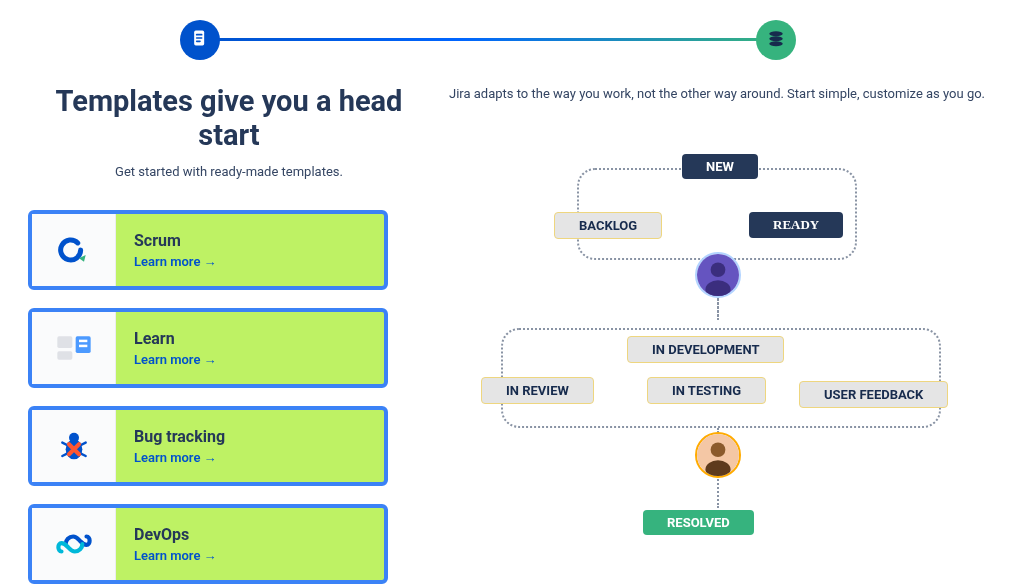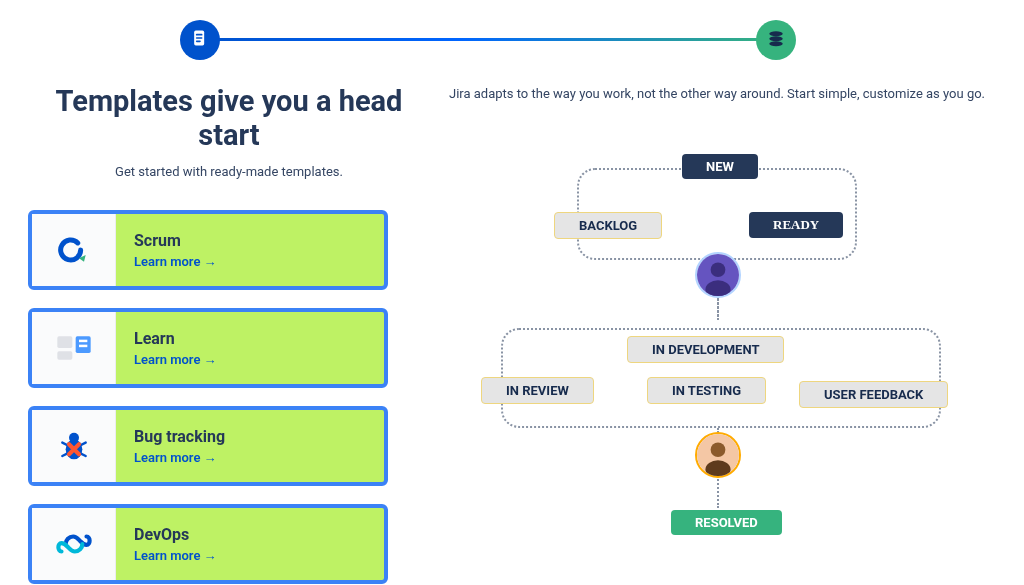--- a/index.html
+++ b/index.html
@@ -116,21 +116,21 @@
   .pill-dark  { background:#253858; color:#fff; }
   .pill-green { background:#36B37E; color:#fff; }
 
   .p-new      { left:235px; top:22px; }
   .p-backlog  { left:107px; top:80px; }
   .p-ready    { left:302px; top:80px;font-family:Liberation Serif, serif; }
   .p-dev      { left:180px; top:184px;margin-top:20px; }
   .p-review   { left:34px;  top:245px; }
   .p-test     { left:200px; top:245px; }
   .p-feedback { left:352px; top:249px; }
-  .p-resolved { left:224px; top:378px; }
+  .p-resolved { left:196px; top:378px; }
 
   .avatar {
     position:absolute;
     width:46px; height:46px;
     border-radius:50%;
     border:2px solid #B3D4FF;
     overflow:hidden;
     left:248px;
   }
   .av1 { top:120px; }

